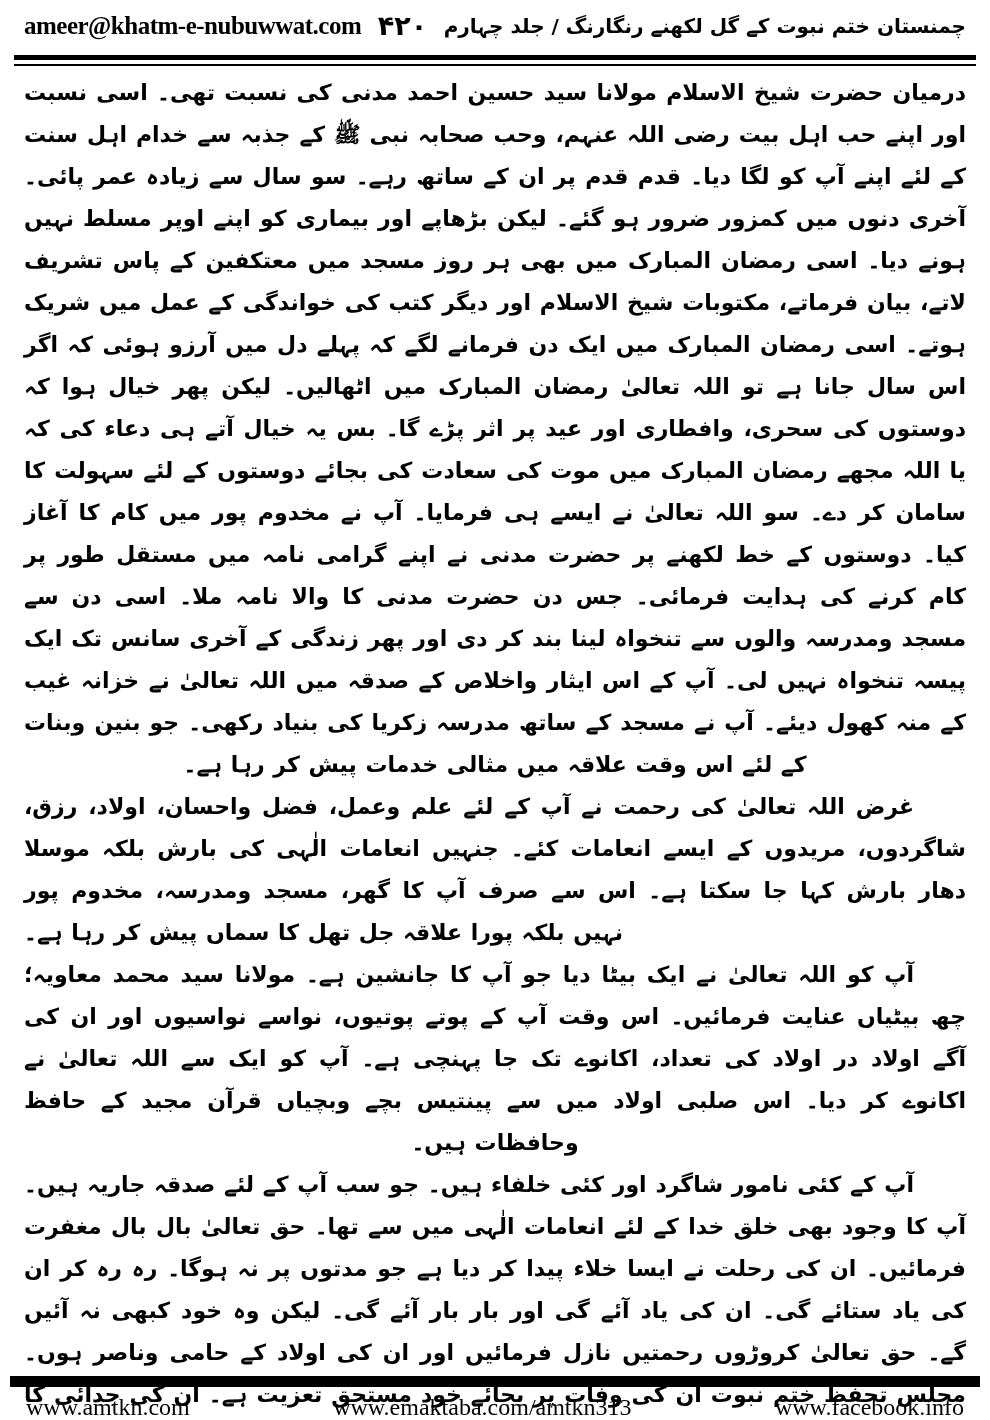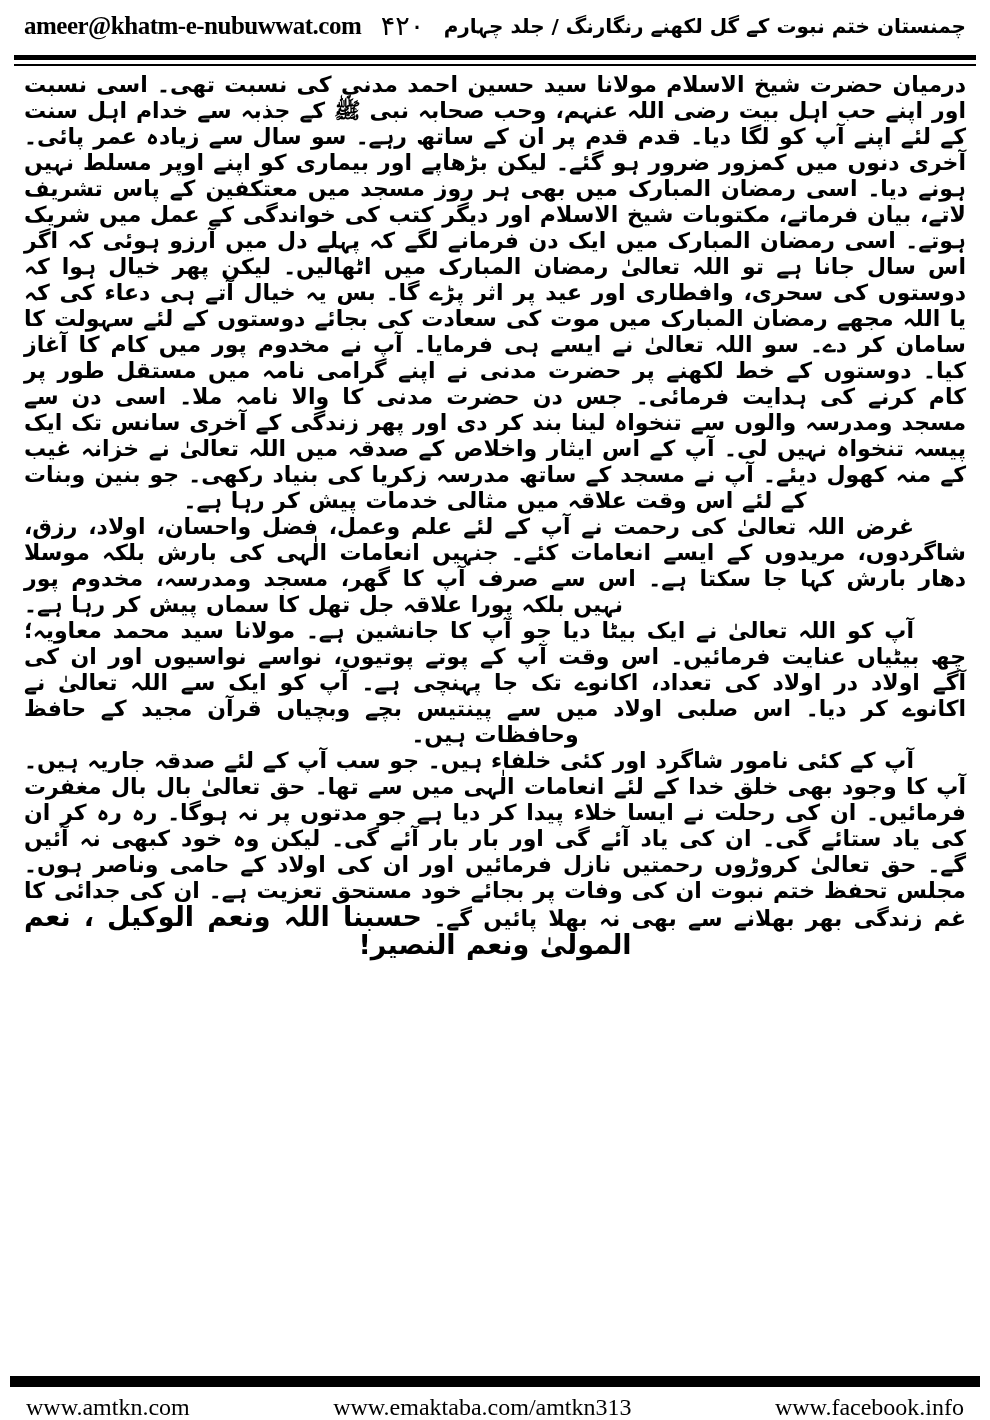--- a/index.html
+++ b/index.html
@@ -12,39 +12,39 @@
 
   
   .page-header{
     display:flex; justify-content:space-between; align-items:flex-start;
     padding:12px 24px 2px 24px; height:55px;
   }
   .email{
     font-family:"Liberation Serif", serif; font-weight:bold; font-size:25px;
     letter-spacing:-0.5px; white-space:nowrap;
   }
-  .page-num{ font-weight:normal; font-size:27px; direction:rtl; margin-top:-2px; }
+  .page-num{ font-weight:bold; font-size:27px; direction:rtl; margin-top:-2px; }
   .book-title{
     direction:rtl; font-weight:bold; font-size:20px; text-align:right;
     white-space:nowrap; margin-top:2px;
   }
 
   
   .rule{
     margin:0 14px; height:11px;
     border-top:5px solid #000; border-bottom:2px solid #000;
   }
 
   
   .content{
     padding:6px 24px 0 24px; direction:rtl;
   }
   .para{
     direction:rtl; text-align:justify; text-align-last:justify;
-    font-size:22px; font-weight:bold; line-height:26px;
+    font-size:22px; font-weight:bold; line-height:42px;
     word-spacing:1px;
   }
   .para.indent{ text-indent:52px; }
   .para.last-center{ text-align-last:center; }
   .para.last-left{ text-align-last:left; }
   .dua{ font-size:27px; font-weight:bold; }
 
   
   .page-footer{ position:absolute; left:0; right:0; bottom:0; height:44px; }
   .footer-bar{ height:11px; background:#000; margin:0 10px; }

